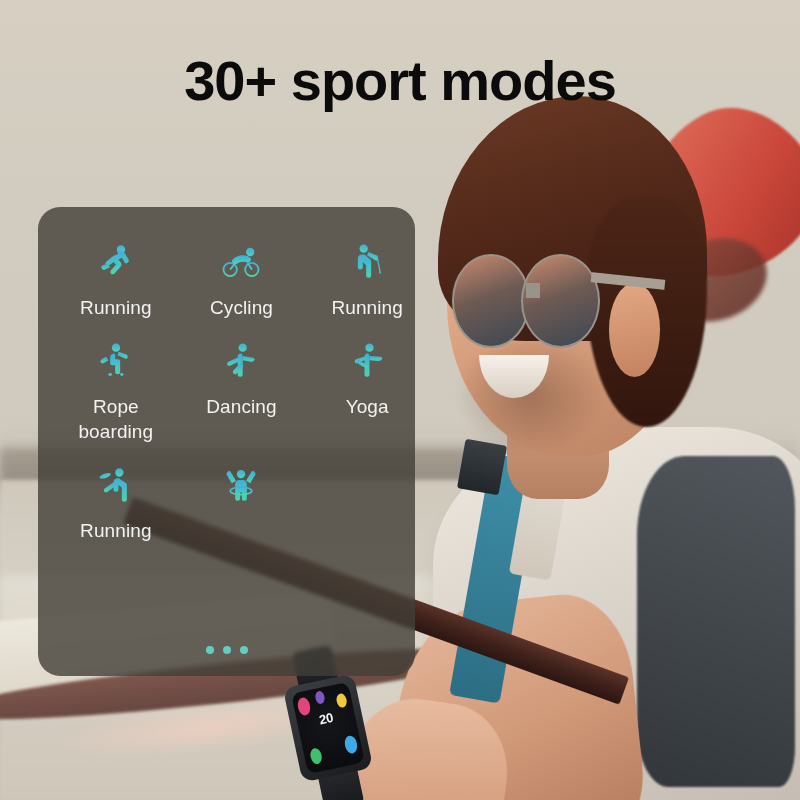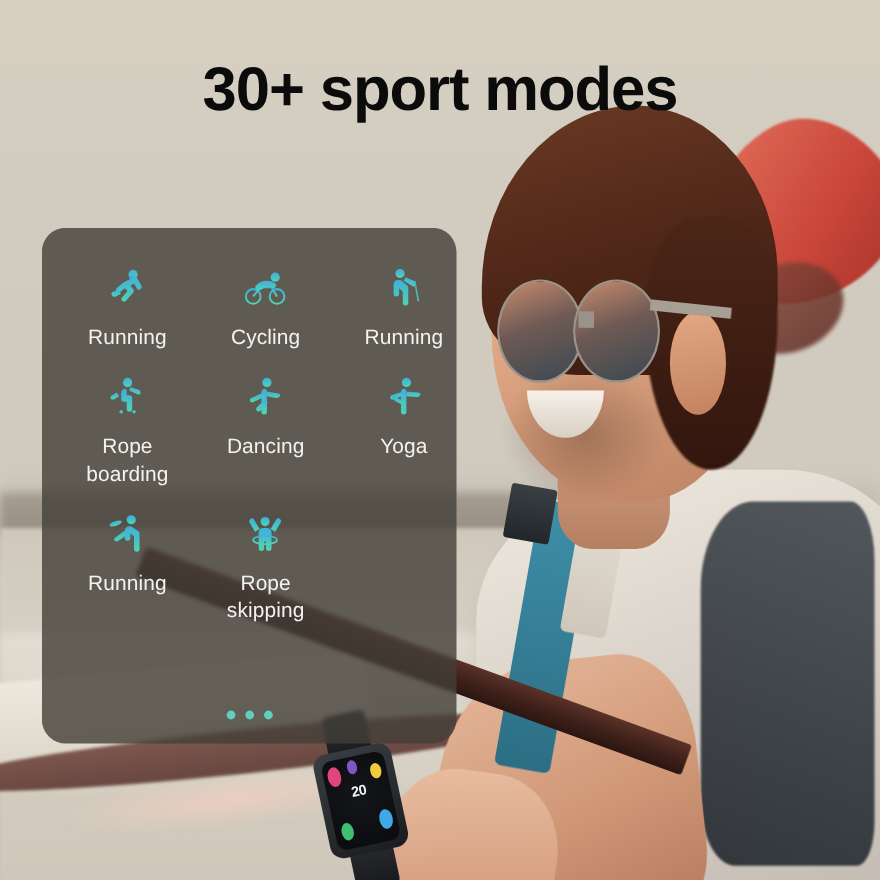--- a/index.html
+++ b/index.html
@@ -501,21 +501,20 @@
               </defs>
             <g fill="url(#g9)">
               <circle cx="24" cy="11" r="5"></circle>
               <path d="M22 18c-3 0-5 2-5 5v17c0 2 1 3 3 3s3-1 3-3v-7h2v7c0 2 1 3 3 3s3-1 3-3V23c0-3-2-5-5-5z"></path>
               <path d="M18 19L12 9c-1-2-3-2-4-1s-2 3-1 4l6 10z"></path>
               <path d="M30 19l6-10c1-2 3-2 4-1s2 3 1 4l-6 10z"></path>
             </g>
             <ellipse cx="24" cy="31" rx="13" ry="4.5" fill="none" stroke="url(#g9)" stroke-width="2"></ellipse>
           </svg>
         </div>
-        <div class="cell-label">Rope skipping</div>
       </div>
 
     </div>
 
     <div class="ellipsis">
       <span></span>
       <span></span>
       <span></span>
     </div>
   </div>

